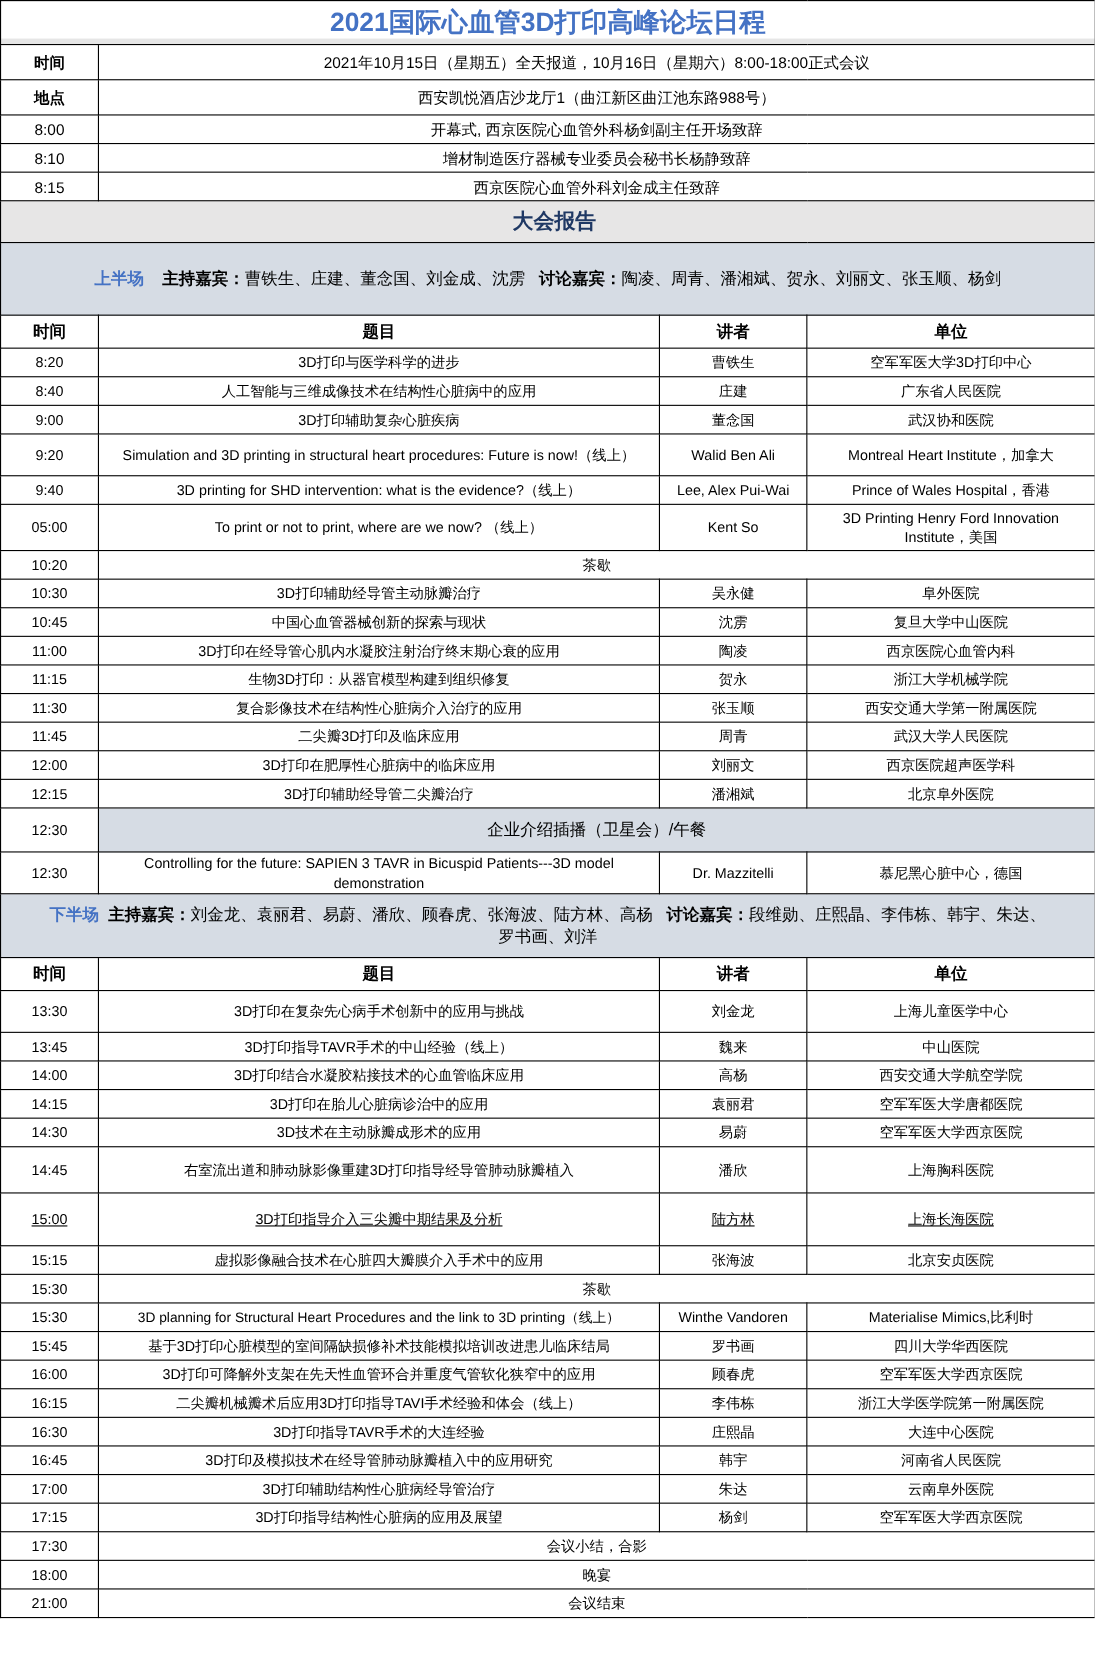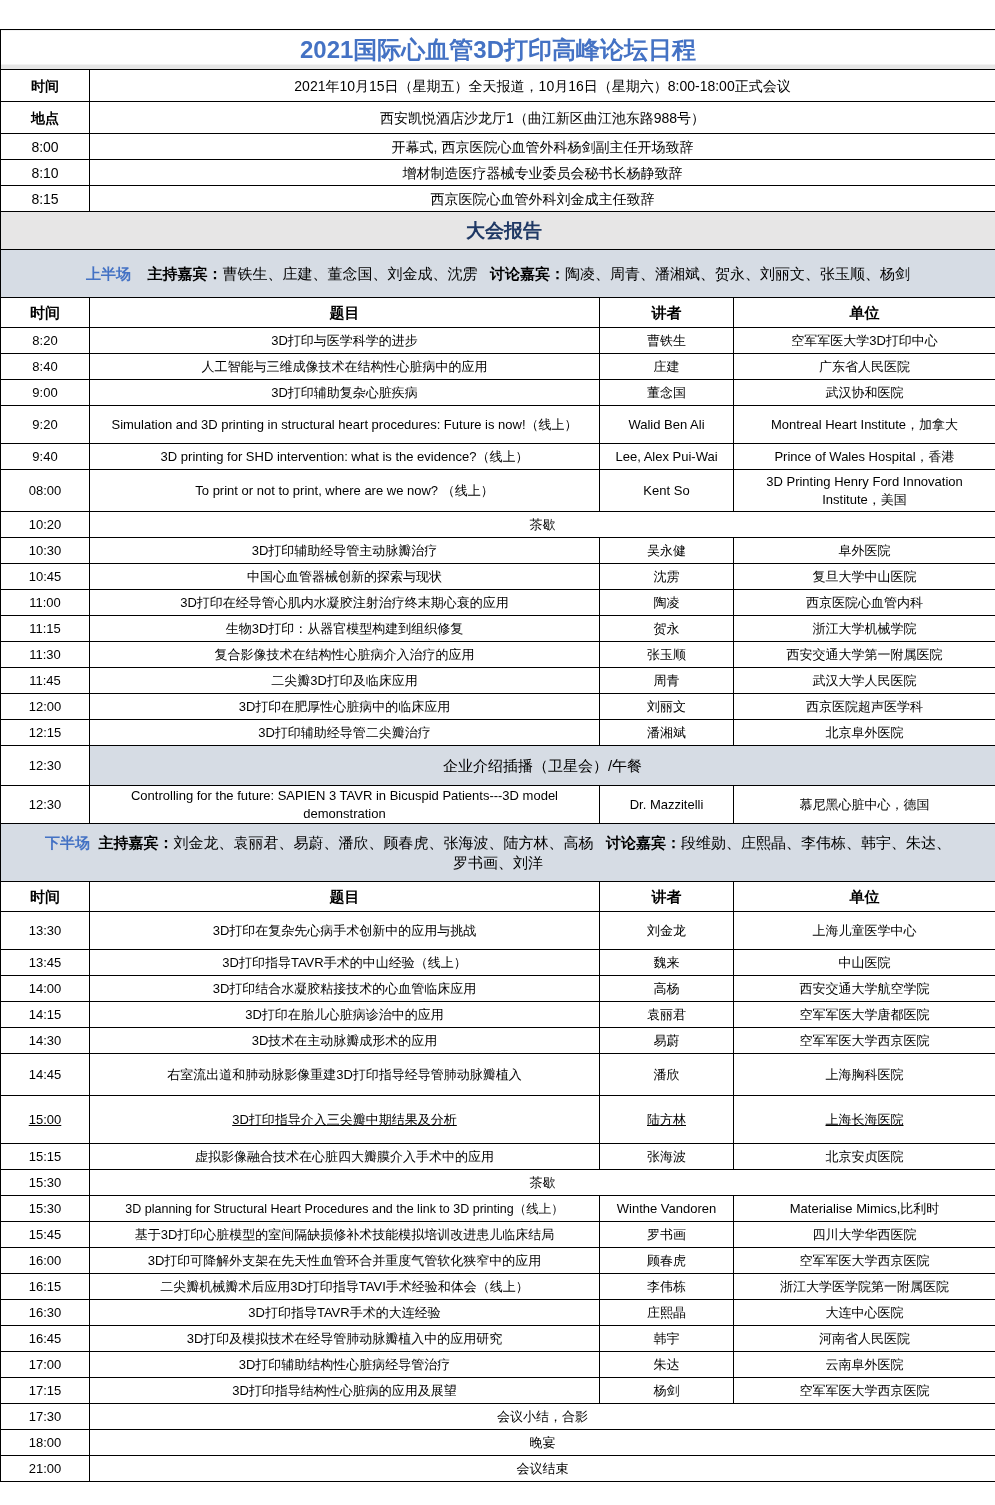--- a/index.html
+++ b/index.html
@@ -1,17 +1,17 @@
 <!DOCTYPE html>
 <html><head>
 <meta charset="utf-8">
 <style>
   * { box-sizing: border-box; margin: 0; padding: 0; }
   body { width: 995px; height: 1505px; background: #ffffff; font-family: "Liberation Sans", "DejaVu Sans", sans-serif; color: #000; overflow: hidden; }
-  table { border-collapse: collapse; width: 995px; table-layout: fixed; margin-top: 29px; }
+  table { border-collapse: collapse; width: 995px; table-layout: fixed; }
   td { border: 1.5px solid #000; text-align: center; vertical-align: middle; font-size: 13px; line-height: 18px; padding: 0 4px; }
   .title-row td { height: 40px; font-size: 24px; font-weight: bold; color: #4472c4; border-bottom: 1px solid #000; background: linear-gradient(#fff 0, #fff 34px, #e6e6e6 34px); border-top: 1px solid #000; }
   .info-label { font-weight: bold; font-size: 15px; }
   .info-row td { height: 32px; font-size: 14px; }
   .open-row td { height: 26px; font-size: 14px; }
   .section-head td { height: 38px; background: #e7e6e6; font-size: 19px; font-weight: bold; color: #1f3864; padding-left: 16px; }
   .session-head td { background: #d6dce4; font-size: 15px; line-height: 20px; }
   .session-name { color: #4472c4; font-weight: bold; }
   .strong { font-weight: bold; }
   .col-head td { height: 30px; font-weight: bold; font-size: 15px; }
@@ -52,21 +52,21 @@
       <td>8:10</td>
       <td colspan="3">增材制造医疗器械专业委员会秘书长杨静致辞</td>
     </tr>
     <tr class="open-row">
       <td>8:15</td>
       <td colspan="3">西京医院心血管外科刘金成主任致辞</td>
     </tr>
     <tr class="section-head">
       <td colspan="4">大会报告</td>
     </tr>
-    <tr class="session-head" style="height:48px">
+    <tr class="session-head" style="height:66px">
       <td colspan="4">
         <span class="session-name">上半场</span>&nbsp;&nbsp;&nbsp;
         <span class="strong">主持嘉宾：</span><span>曹铁生、庄建、董念国、刘金成、沈雳</span>&nbsp;&nbsp;
         <span class="strong">讨论嘉宾：</span><span>陶凌、周青、潘湘斌、贺永、刘丽文、张玉顺、杨剑</span>
       </td>
     </tr>
     <tr class="col-head">
       <td>时间</td>
       <td>题目</td>
       <td>讲者</td>
@@ -97,21 +97,21 @@
       <td>Walid Ben Ali</td>
       <td>Montreal Heart Institute，加拿大</td>
     </tr>
     <tr class="r26">
       <td>9:40</td>
       <td>3D printing for SHD intervention: what is the evidence?（线上）</td>
       <td>Lee, Alex Pui-Wai</td>
       <td>Prince of Wales Hospital，香港</td>
     </tr>
     <tr class="tall40">
-      <td>08:00</td>
+      <td>05:00</td>
       <td>To print or not to print, where are we now? （线上）</td>
       <td>Kent So</td>
       <td>3D Printing Henry Ford Innovation Institute，美国</td>
     </tr>
 
     <tr class="r26">
       <td>10:20</td>
       <td colspan="3">茶歇</td>
     </tr>
 

